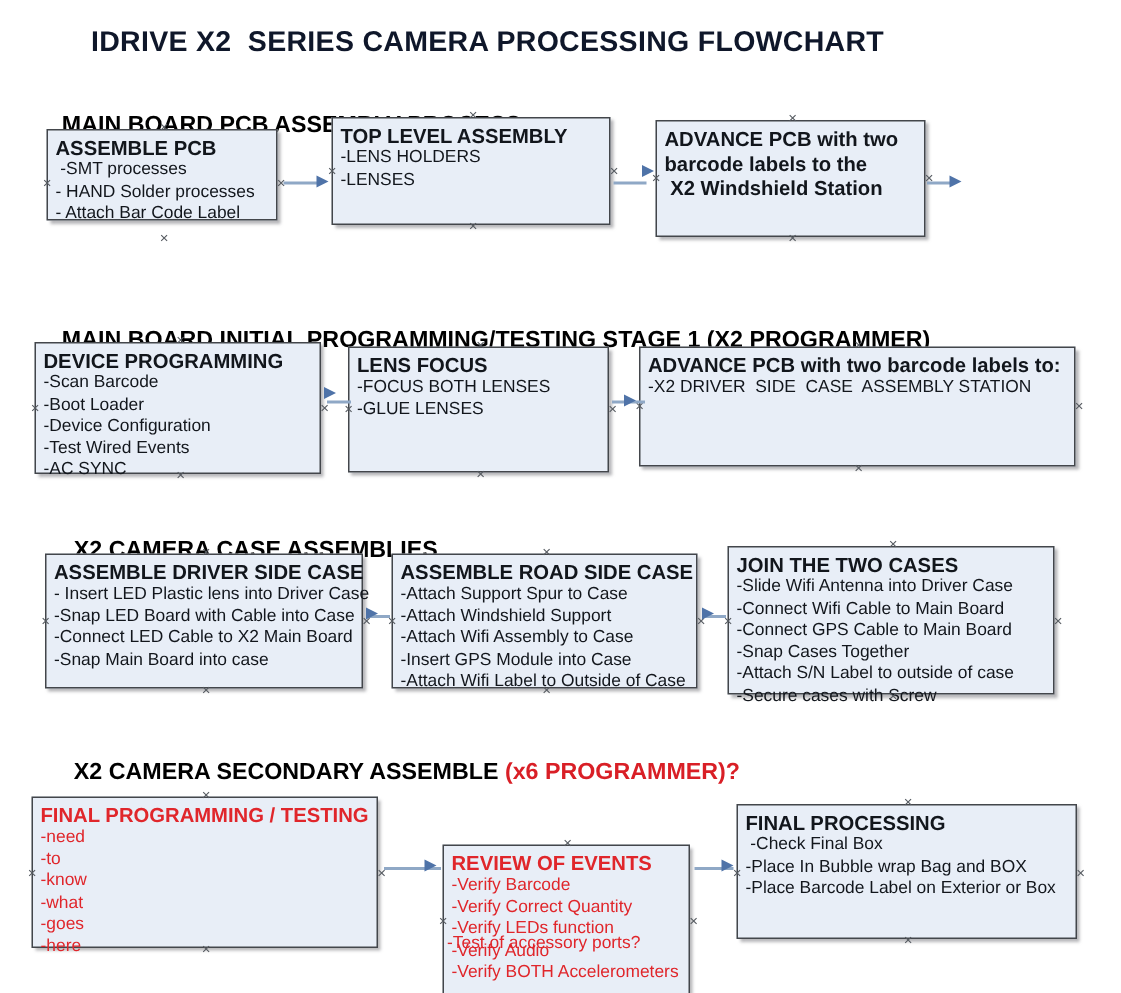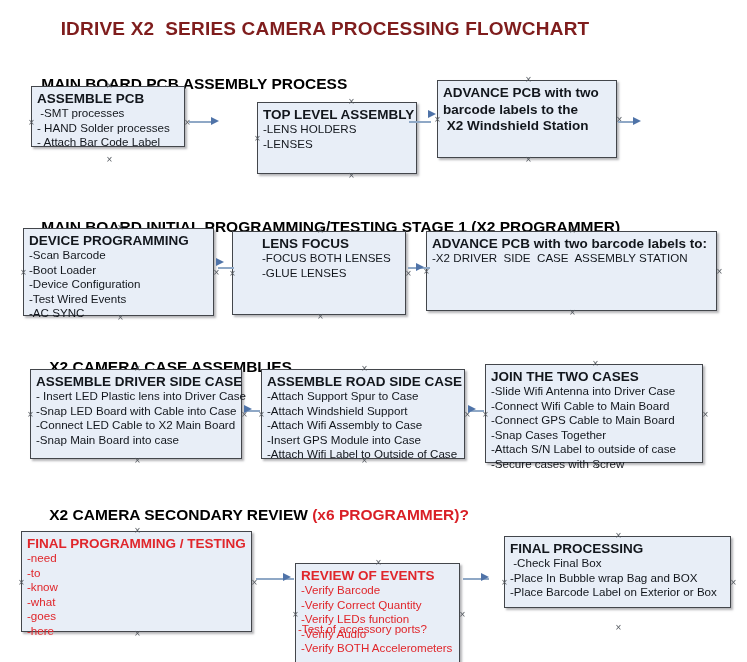--- a/index.html
+++ b/index.html
@@ -23,21 +23,21 @@
 
   
   .doc-title {
     position: absolute;
     left: 0; top: 18px;
     width: 650px;
     text-align: center;
     font-size: 19px;
     font-weight: bold;
     letter-spacing: 0.2px;
-    color: #7f1d1d;
+    color: #0f172a;
     white-space: pre;
   }
   .section-title {
     position: absolute;
     font-size: 15.5px;
     font-weight: bold;
     color: #000000;
     white-space: pre;
   }
   .section-title .accent {
@@ -135,21 +135,21 @@
       <span class="node-line"> -SMT processes</span>
       <span class="node-line">- HAND Solder processes</span>
       <span class="node-line">- Attach Bar Code Label</span>
     </div>
     <span class="xmark" style="left:-5px; top:31px;"></span>
     <span class="xmark" style="left:73px; top:-6px;"></span>
     <span class="xmark" style="left:73px; top:68px;"></span>
     <span class="xmark" style="left:151px; top:31px;"></span>
   </div>
 
-  <div class="node" style="left:221px; top:102px; width:160px; height:72px;margin-left:36px;">
+  <div class="node" style="left:221px; top:78px; width:186px; height:72px;">
     <div class="node-body">
       <span class="node-title">TOP LEVEL ASSEMBLY</span>
       <span class="node-line">-LENS HOLDERS</span>
       <span class="node-line">-LENSES</span>
     </div>
     <span class="xmark" style="left:-5px; top:31px;"></span>
     <span class="xmark" style="left:89px; top:-6px;"></span>
     <span class="xmark" style="left:89px; top:68px;"></span>
     <span class="xmark" style="left:183px; top:31px;"></span>
   </div>
@@ -189,21 +189,21 @@
       <span class="node-line">-Device Configuration</span>
       <span class="node-line">-Test Wired Events</span>
       <span class="node-line">-AC SYNC</span>
     </div>
     <span class="xmark" style="left:-5px; top:39px;"></span>
     <span class="xmark" style="left:92px; top:-6px;"></span>
     <span class="xmark" style="left:92px; top:84px;"></span>
     <span class="xmark" style="left:188px; top:39px;"></span>
   </div>
 
-  <div class="node" style="left:232px; top:231px; width:174px; height:84px;padding-left:24px;">
+  <div class="node" style="left:232px; top:231px; width:174px; height:84px;">
     <div class="node-body">
       <span class="node-title">LENS FOCUS</span>
       <span class="node-line">-FOCUS BOTH LENSES</span>
       <span class="node-line">-GLUE LENSES</span>
     </div>
     <span class="xmark" style="left:-5px; top:37px;"></span>
     <span class="xmark" style="left:83px; top:-6px;"></span>
     <span class="xmark" style="left:83px; top:80px;"></span>
     <span class="xmark" style="left:171px; top:37px;"></span>
   </div>
@@ -280,21 +280,21 @@
   <div class="conn">
     <div class="conn-line" style="left:246px; top:410px; width:14px;"></div>
     <div class="arrow-head" style="left:244px; top:405px;"></div>
   </div>
   <div class="conn">
     <div class="conn-line" style="left:468px; top:410px; width:16px;"></div>
     <div class="arrow-head" style="left:468px; top:405px;"></div>
   </div>
 
   <div class="section-title" style="left:32px; top:488px;">
-    <span>X2 CAMERA SECONDARY REVIEW </span><span class="accent">(x6 PROGRAMMER)?</span>
+    <span>X2 CAMERA SECONDARY ASSEMBLE </span><span class="accent">(x6 PROGRAMMER)?</span>
   </div>
 
   <div class="node red" style="left:21px; top:531px; width:231px; height:101px;">
     <div class="node-body">
       <span class="node-title">FINAL PROGRAMMING / TESTING</span>
       <span class="node-line">-need</span>
       <span class="node-line">-to</span>
       <span class="node-line">-know</span>
       <span class="node-line">-what</span>
       <span class="node-line">-goes</span>
@@ -315,21 +315,21 @@
       <span class="node-line">-Verify Audio</span>
       <span class="node-line">-Verify BOTH Accelerometers</span>
     </div>
     <span class="xmark" style="left:-5px; top:46px;"></span>
     <span class="xmark" style="left:78px; top:-6px;"></span>
     <span class="xmark" style="left:78px; top:97px;"></span>
     <span class="xmark" style="left:162px; top:46px;"></span>
   </div>
   <div class="spill" style="left:298px; top:622px;">-Test of accessory ports?</div>
 
-  <div class="node" style="left:504px; top:536px; width:227px; height:72px;">
+  <div class="node" style="left:491px; top:536px; width:227px; height:90px;">
     <div class="node-body">
       <span class="node-title">FINAL PROCESSING</span>
       <span class="node-line"> -Check Final Box</span>
       <span class="node-line">-Place In Bubble wrap Bag and BOX</span>
       <span class="node-line">-Place Barcode Label on Exterior or Box</span>
     </div>
     <span class="xmark" style="left:-5px; top:41px;"></span>
     <span class="xmark" style="left:109px; top:-6px;"></span>
     <span class="xmark" style="left:109px; top:86px;"></span>
     <span class="xmark" style="left:224px; top:41px;"></span>

